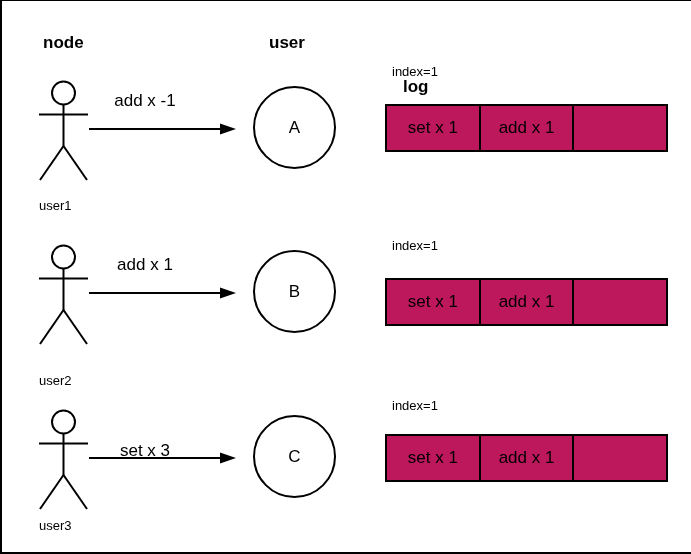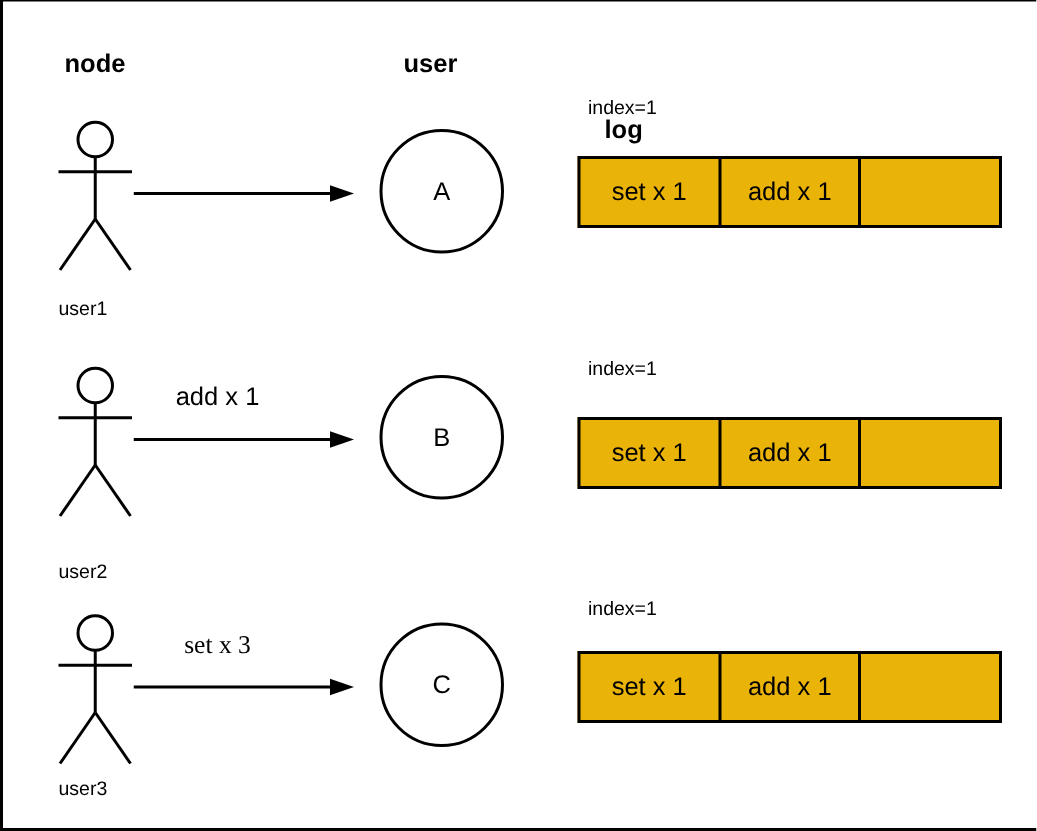--- a/index.html
+++ b/index.html
@@ -43,21 +43,21 @@
     align-items: center;
     justify-content: center;
     font-size: 17px;
   }
   .log-table {
     display: flex;
     width: 283px;
     height: 48px;
     box-sizing: border-box;
     border: 2px solid #000000;
-    background: #eab308;
+    background: #be185d;
   }
   .log-cell {
     flex: 1;
     display: flex;
     align-items: center;
     justify-content: center;
     font-size: 17px;
     white-space: nowrap;
   }
   .log-cell:not(:last-child) { border-right: 2px solid #000000; }
@@ -75,20 +75,21 @@
   <div class="abs" style="left:34px; top:79px;">
     <svg width="55" height="101" viewBox="0 0 55 101" fill="none" stroke="#000000" stroke-width="2">
       <circle cx="27.5" cy="13" r="11.5"></circle>
       <line x1="27.5" y1="24.5" x2="27.5" y2="66"></line>
       <line x1="3" y1="34.5" x2="52" y2="34.5"></line>
       <line x1="27.5" y1="66" x2="4" y2="100"></line>
       <line x1="27.5" y1="66" x2="51" y2="100"></line>
     </svg>
   </div>
   <div class="abs label" style="left:37px; top:197px;">user1</div>
+  <div class="abs arrow-label" style="left:83px; top:90px;">add x -1</div>
   <div class="abs" style="left:87px; top:121px;">
     <svg width="148" height="14" viewBox="0 0 148 14">
       <line x1="0" y1="7" x2="132" y2="7" stroke="#000000" stroke-width="2"></line>
       <polygon points="131,1.5 147,7 131,12.5" fill="#000000"></polygon>
     </svg>
   </div>
   <div class="abs node-circle" style="left:251px; top:85px;">
     <span>A</span>
   </div>
   <div class="abs label" style="left:390px; top:63px;">index=1</div>
@@ -128,21 +129,21 @@
   <div class="abs" style="left:34px; top:408px;">
     <svg width="55" height="101" viewBox="0 0 55 101" fill="none" stroke="#000000" stroke-width="2">
       <circle cx="27.5" cy="13" r="11.5"></circle>
       <line x1="27.5" y1="24.5" x2="27.5" y2="66"></line>
       <line x1="3" y1="34.5" x2="52" y2="34.5"></line>
       <line x1="27.5" y1="66" x2="4" y2="100"></line>
       <line x1="27.5" y1="66" x2="51" y2="100"></line>
     </svg>
   </div>
   <div class="abs label" style="left:37px; top:517px;text-align:right;">user3</div>
-  <div class="abs arrow-label" style="left:83px; top:419px;font-family:Liberation Serif, serif;">set x 3</div>
+  <div class="abs arrow-label" style="left:83px; top:440px;">set x 3</div>
   <div class="abs" style="left:87px; top:450px;">
     <svg width="148" height="14" viewBox="0 0 148 14">
       <line x1="0" y1="7" x2="132" y2="7" stroke="#000000" stroke-width="2"></line>
       <polygon points="131,1.5 147,7 131,12.5" fill="#000000"></polygon>
     </svg>
   </div>
   <div class="abs node-circle" style="left:251px; top:414px;">
     <span>C</span>
   </div>
   <div class="abs label" style="left:390px; top:397px;">index=1</div>

